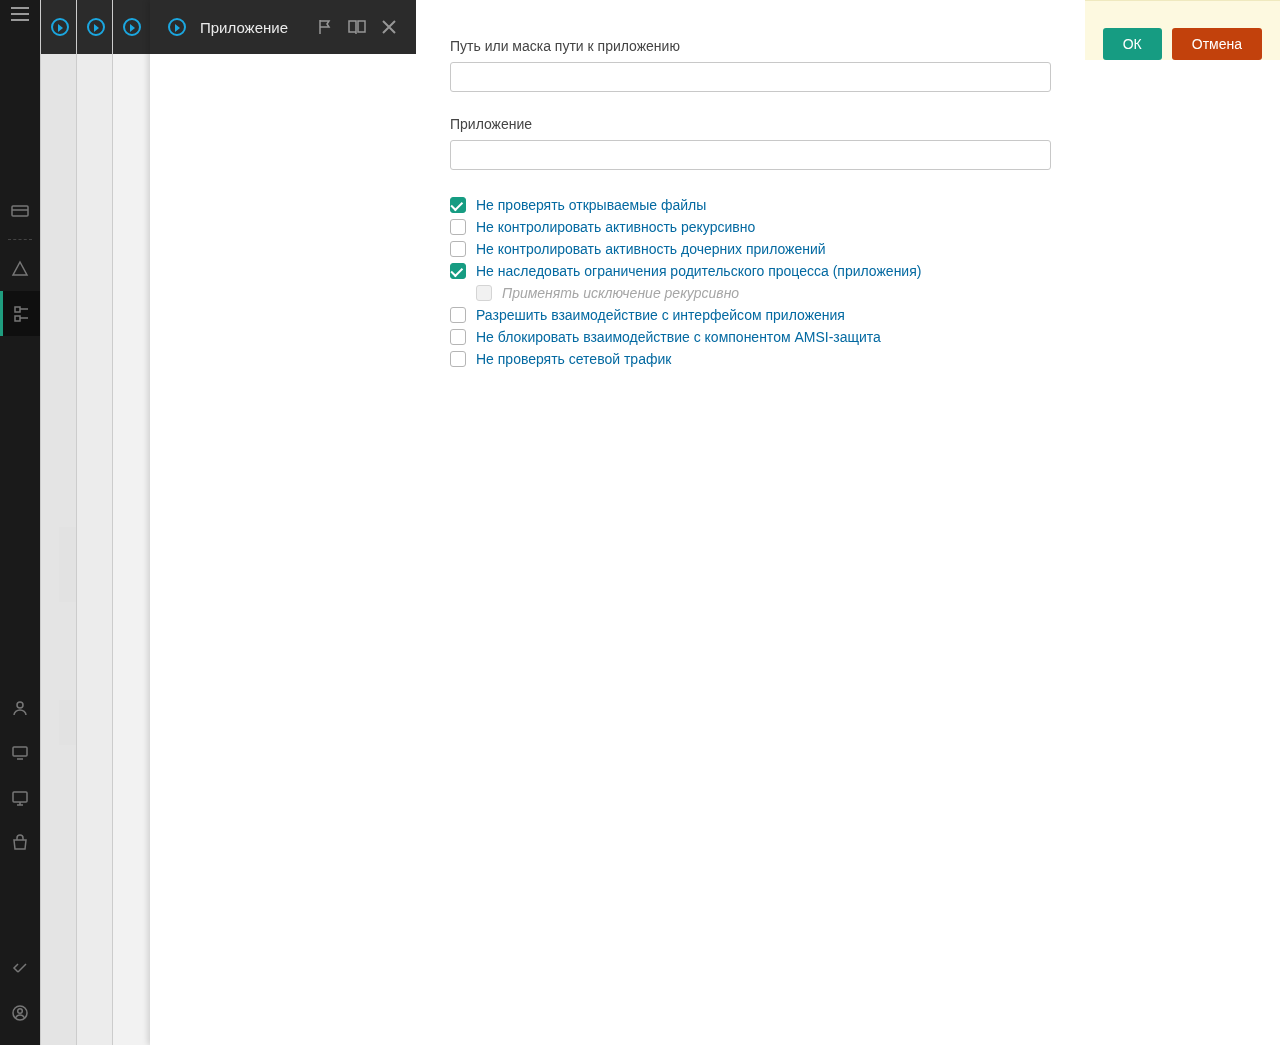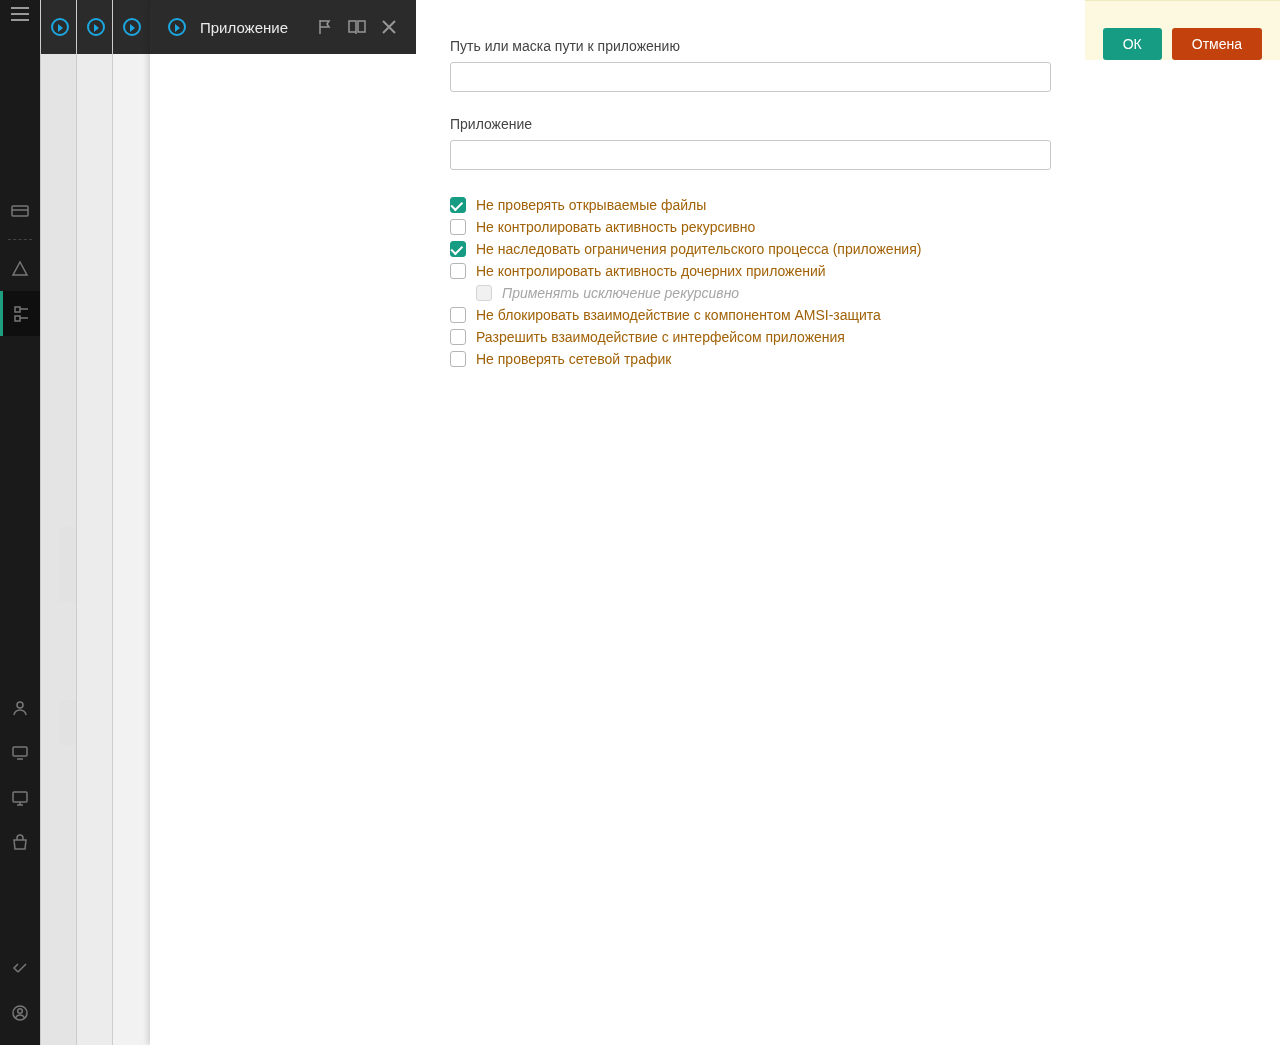--- a/index.html
+++ b/index.html
@@ -51,21 +51,21 @@
   .form-group { margin-bottom: 24px; max-width: 670px; }
   .form-label { display:block; color:#444; margin-bottom:8px; font-size:14px; }
   .form-input {
     width:100%; height:30px; border:1px solid #c8c8c8; border-radius:3px; padding:0 8px;
     font-size:14px; background:#fff;
   }
 
   .checks { max-width:700px; }
   .check-row {
     display:flex; align-items:center; gap:10px; padding:2px 0; min-height:22px;
-    color:#a16207; font-size:14px;
+    color:#0369a1; font-size:14px;
   }
   .check-row.indent { padding-left:26px; }
   .check-row.disabled { color:#a6a6a6;font-style:italic; }
   .chk {
     width:16px; height:16px; border:1px solid #b5b5b5; border-radius:3px; background:#fff;
     display:flex; align-items:center; justify-content:center; cursor:pointer; flex-shrink:0;
   }
   .chk.checked { background:#169c82; border-color:#169c82; }
   .chk.checked::after {
     content:""; width:9px; height:5px; border:2px solid #fff; border-top:none; border-right:none;
@@ -219,38 +219,38 @@
       <div class="checks">
         <div class="check-row">
           <span class="chk checked"></span>
           <span class="check-label">Не проверять открываемые файлы</span>
         </div>
         <div class="check-row">
           <span class="chk"></span>
           <span class="check-label">Не контролировать активность рекурсивно</span>
         </div>
         <div class="check-row">
+          <span class="chk"></span>
+          <span class="check-label">Не контролировать активность дочерних приложений</span>
+        </div>
+        <div class="check-row">
           <span class="chk checked"></span>
           <span class="check-label">Не наследовать ограничения родительского процесса (приложения)</span>
-        </div>
-        <div class="check-row">
-          <span class="chk"></span>
-          <span class="check-label">Не контролировать активность дочерних приложений</span>
         </div>
         <div class="check-row indent disabled">
           <span class="chk disabled"></span>
           <span class="check-label">Применять исключение рекурсивно</span>
         </div>
         <div class="check-row">
           <span class="chk"></span>
+          <span class="check-label">Разрешить взаимодействие с интерфейсом приложения</span>
+        </div>
+        <div class="check-row">
+          <span class="chk"></span>
           <span class="check-label">Не блокировать взаимодействие с компонентом AMSI-защита</span>
-        </div>
-        <div class="check-row">
-          <span class="chk"></span>
-          <span class="check-label">Разрешить взаимодействие с интерфейсом приложения</span>
         </div>
         <div class="check-row">
           <span class="chk"></span>
           <span class="check-label">Не проверять сетевой трафик</span>
         </div>
       </div>
     </div>
 
     <div class="panel-footer">
       <button class="btn">ОК</button>

